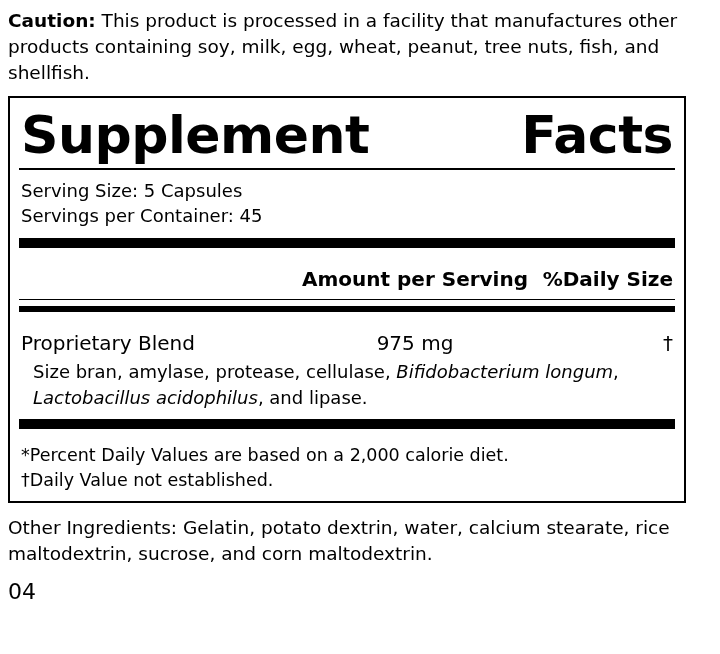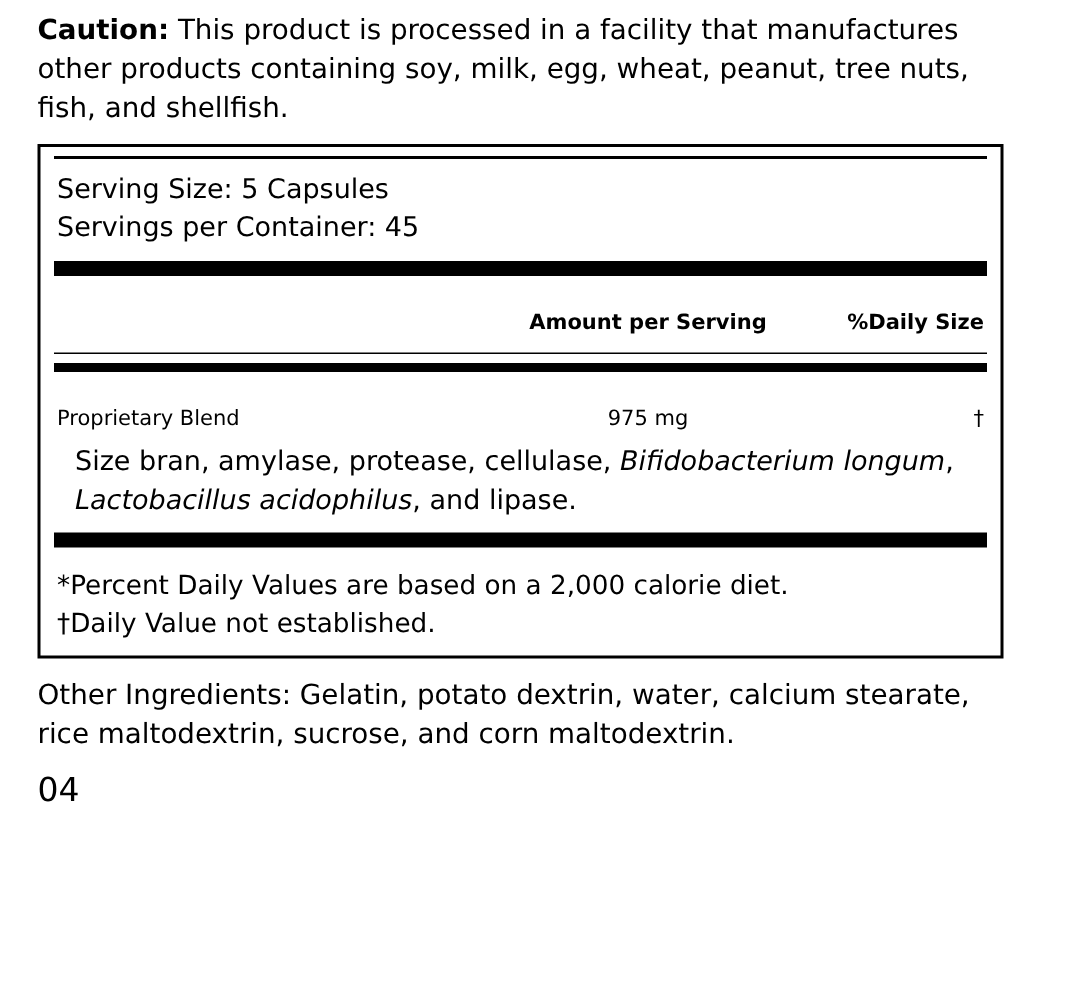--- a/index.html
+++ b/index.html
@@ -12,21 +12,21 @@
     height: 654px;
     font-family: "DejaVu Sans", "Liberation Sans", sans-serif;
     color: #000000;
     -webkit-font-smoothing: antialiased;
   }
   .page {
     position: relative;
     width: 694px;
     height: 654px;
     box-sizing: border-box;
-    padding: 0 23px;
+    padding: 0 6px;
   }
 
   
   .caution {
     font-size: 18.5px;
     line-height: 26px;
     padding: 8px 2px 4px 2px;
   }
   .caution b {
     font-weight: bold;
@@ -68,21 +68,21 @@
   .serving-lines {
     font-size: 18px;
     line-height: 25px;
     padding: 6px 2px 4px 2px;
   }
 
   
   .row {
     display: flex;
     align-items: flex-end;
-    font-size: 14px;
+    font-size: 20px;
     line-height: 24px;
     padding: 3px 2px 4px 2px;
     margin-top: 16px;
   }
   .row .c-name {
     flex: 0 0 268px;
     text-align: left;
   }
   .row .c-amt {
     flex: 0 0 252px;
@@ -133,20 +133,24 @@
 <body>
 
 <div class="page">
 
   <div class="caution">
     <b>Caution:</b><span> This product is processed in a facility that manufactures other products containing soy, milk, egg, wheat, peanut, tree nuts, fish, and shellfish.</span>
   </div>
 
   <div class="panel">
 
+    <div class="sf-title">
+      <span>Supplement</span>
+      <span>Facts</span>
+    </div>
 
     <div class="rule-thin"></div>
 
     <div class="serving-lines">
       <div>Serving Size: 5 Capsules</div>
       <div>Servings per Container: 45</div>
     </div>
 
     <div class="rule-thick"></div>
 

